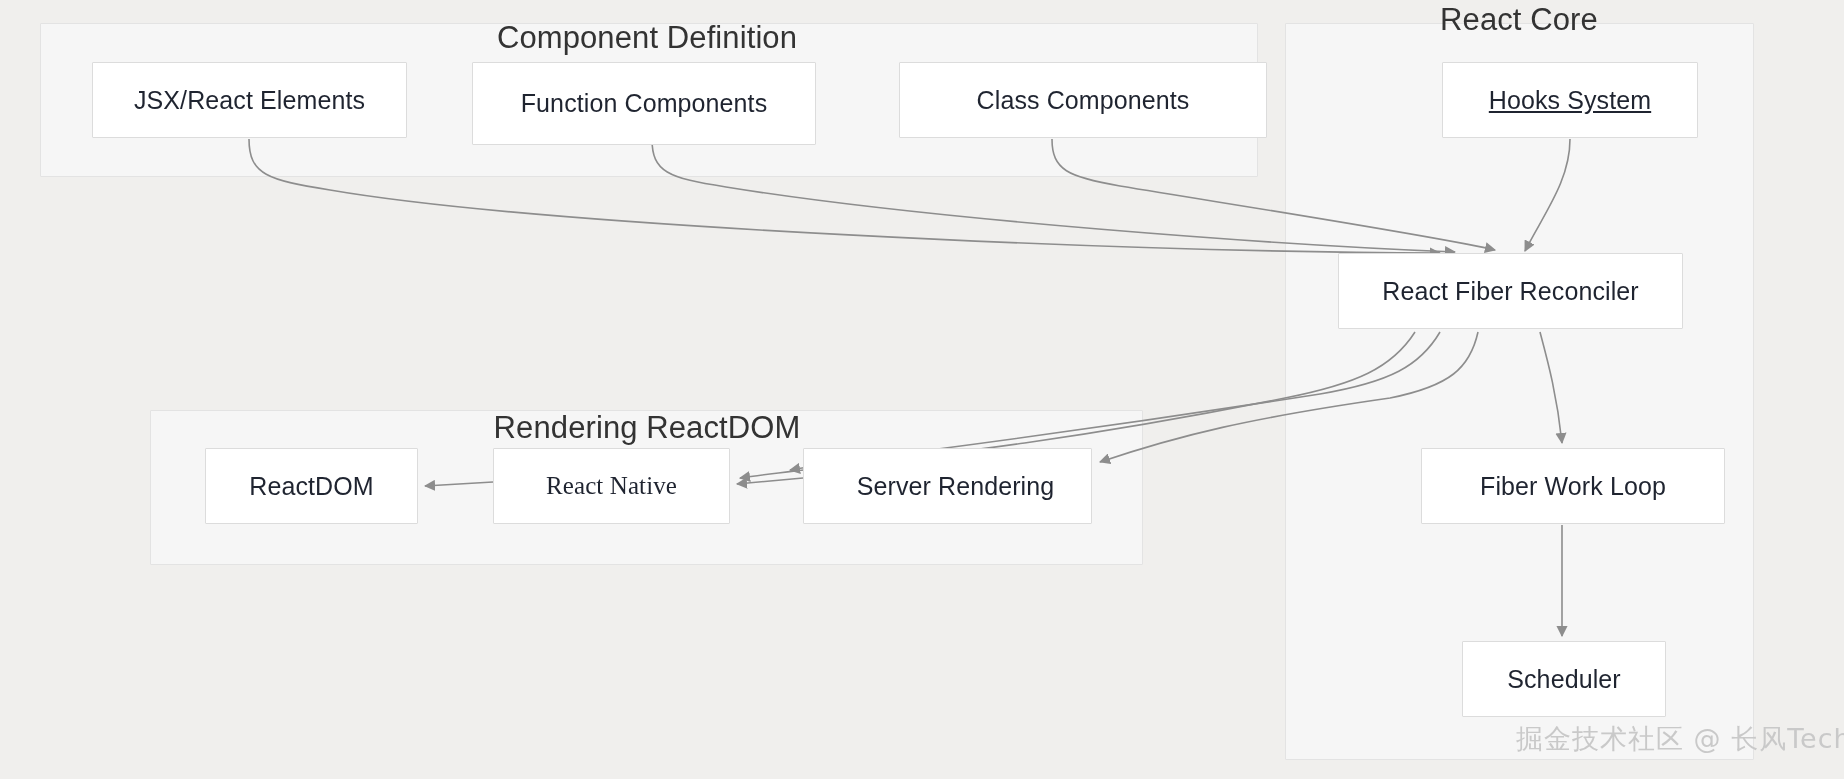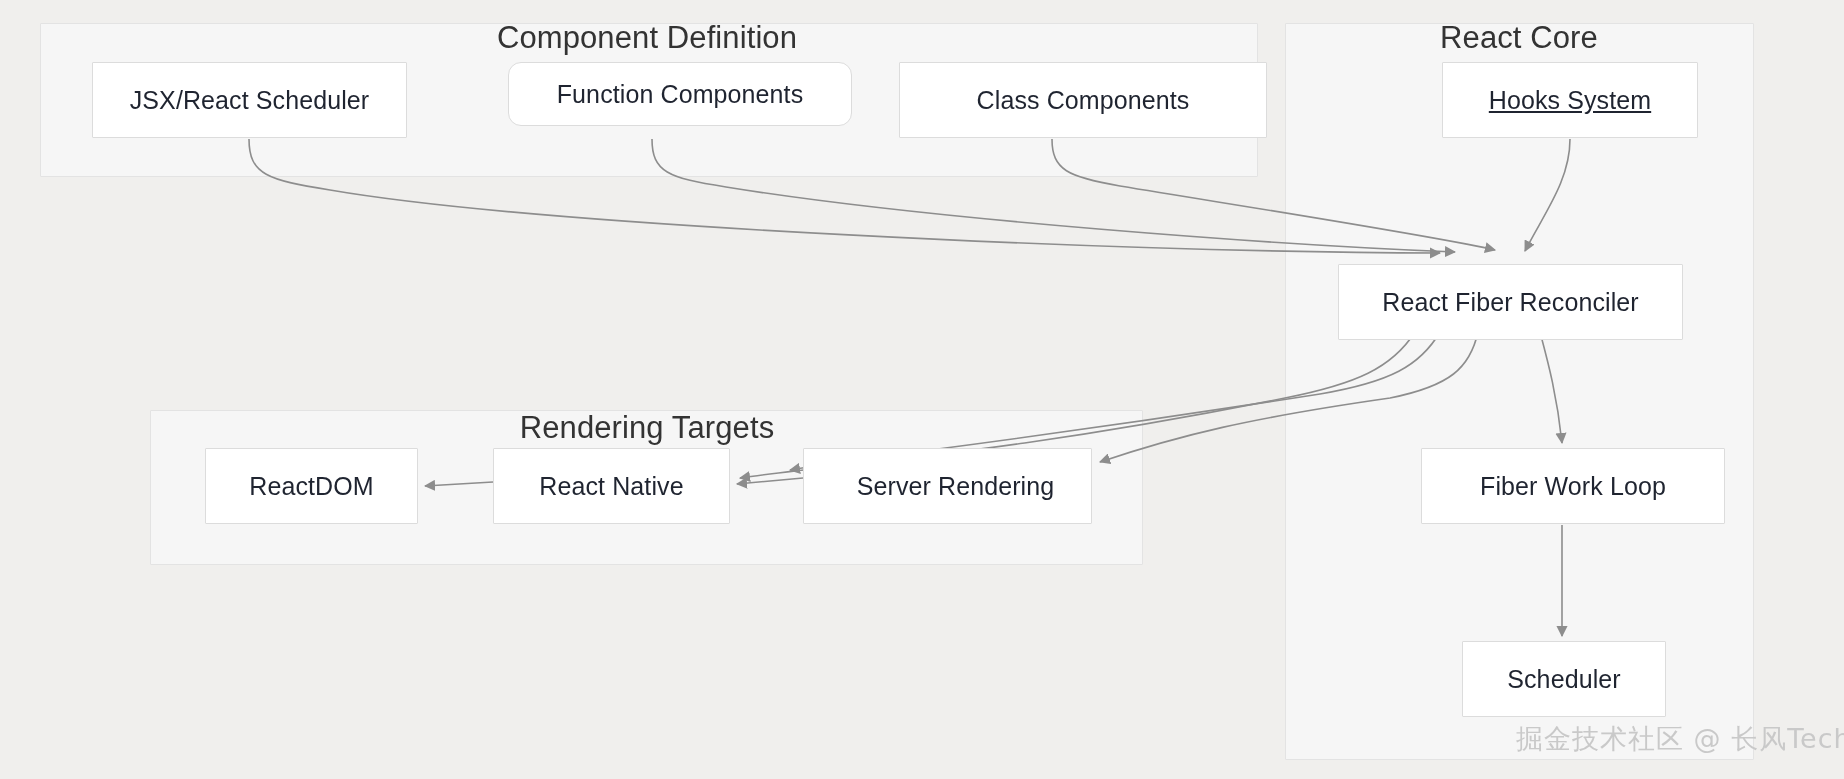--- a/index.html
+++ b/index.html
@@ -63,24 +63,24 @@
 </style>
 </head>
 <body>
 
 <div id="stage">
 
   <div class="cluster" style="left:40px; top:23px; width:1218px; height:154px;"></div>
   <div class="cluster-title" style="left:647px; top:25px;">Component Definition</div>
 
   <div class="cluster" style="left:1285px; top:23px; width:469px; height:737px;"></div>
-  <div class="cluster-title" style="left:1519px; top:25px;">React Core</div>
+  <div class="cluster-title" style="left:1519px; top:7px;">React Core</div>
 
   <div class="cluster" style="left:150px; top:410px; width:993px; height:155px;"></div>
-  <div class="cluster-title" style="left:647px; top:415px;">Rendering Targets</div>
+  <div class="cluster-title" style="left:647px; top:415px;">Rendering ReactDOM</div>
 
   <svg id="edge-layer" width="1844" height="779" viewBox="0 0 1844 779">
     <defs>
       <marker id="arrowhead" viewBox="0 0 10 10" refX="9" refY="5" markerWidth="7" markerHeight="7" orient="auto-start-reverse">
         <path d="M 0 0 L 10 5 L 0 10 z" fill="#8d8d8d"></path>
       </marker>
     </defs>
     <g fill="none" stroke="#8d8d8d" stroke-width="1.6">
 
       <path d="M 249,139 C 249,175 268,180 330,190 C 540,226 1120,252 1440,253" marker-end="url(#arrowhead)"></path>
@@ -100,52 +100,52 @@
       <path d="M 1440,332 C 1420,366 1390,382 1320,394 C 1000,444 900,452 790,470" marker-end="url(#arrowhead)"></path>
 
       <path d="M 1415,332 C 1392,368 1356,384 1285,398 C 1000,455 850,462 740,478" marker-end="url(#arrowhead)"></path>
 
       <path d="M 493,482 L 425,486" marker-end="url(#arrowhead)"></path>
       <path d="M 803,478 L 737,484" marker-end="url(#arrowhead)"></path>
     </g>
   </svg>
 
   <div class="node" style="left:92px; top:62px; width:315px; height:76px;">
-    <span>JSX/React Scheduler</span>
+    <span>JSX/React Elements</span>
   </div>
 
-  <div class="node" style="left:508px; top:62px; width:344px; height:64px;border-radius:13px;">
+  <div class="node" style="left:472px; top:62px; width:344px; height:83px;">
     <span>Function Components</span>
   </div>
 
   <div class="node" style="left:899px; top:62px; width:368px; height:76px;">
     <span>Class Components</span>
   </div>
 
   <div class="node" style="left:1442px; top:62px; width:256px; height:76px;text-decoration:underline;">
     <span>Hooks System</span>
   </div>
 
-  <div class="node" style="left:1338px; top:264px; width:345px; height:76px;">
+  <div class="node" style="left:1338px; top:253px; width:345px; height:76px;">
     <span>React Fiber Reconciler</span>
   </div>
 
   <div class="node" style="left:1421px; top:448px; width:304px; height:76px;">
     <span>Fiber Work Loop</span>
   </div>
 
   <div class="node" style="left:1462px; top:641px; width:204px; height:76px;">
     <span>Scheduler</span>
   </div>
 
   <div class="node" style="left:205px; top:448px; width:213px; height:76px;">
     <span>ReactDOM</span>
   </div>
 
-  <div class="node" style="left:493px; top:448px; width:237px; height:76px;">
+  <div class="node" style="left:493px; top:448px; width:237px; height:76px;font-family:Liberation Serif, serif;">
     <span>React Native</span>
   </div>
 
   <div class="node" style="left:803px; top:448px; width:289px; height:76px;padding-left:16px;">
     <span>Server Rendering</span>
   </div>
 
   <div class="watermark" style="left:1516px; top:721px;">掘金技术社区 @ 长风Tech</div>
 
 </div>

